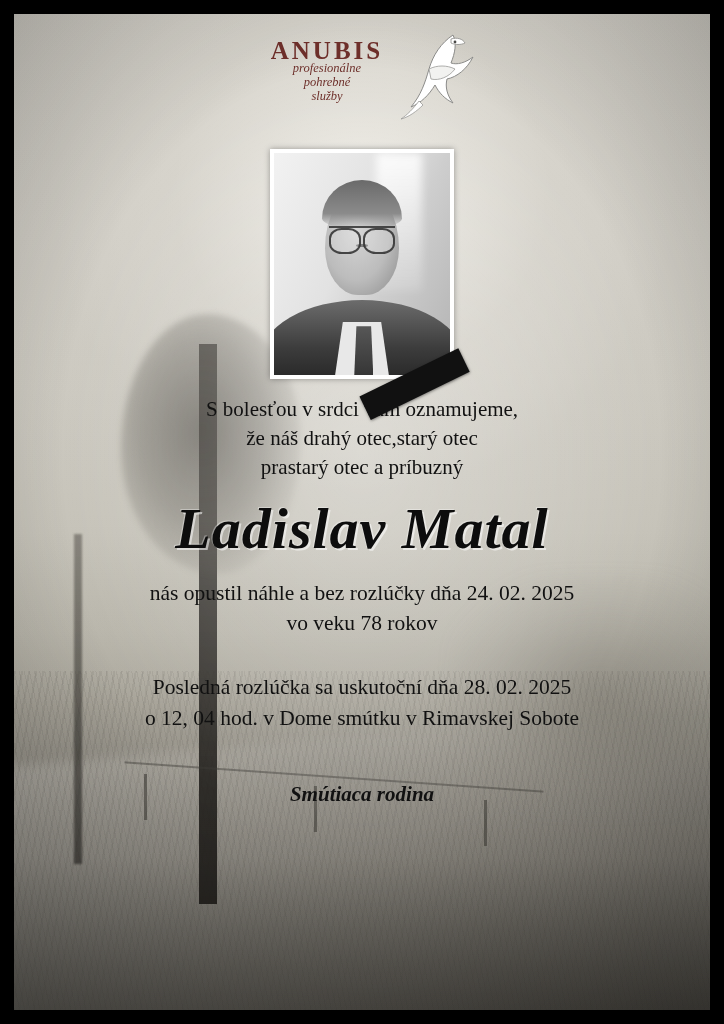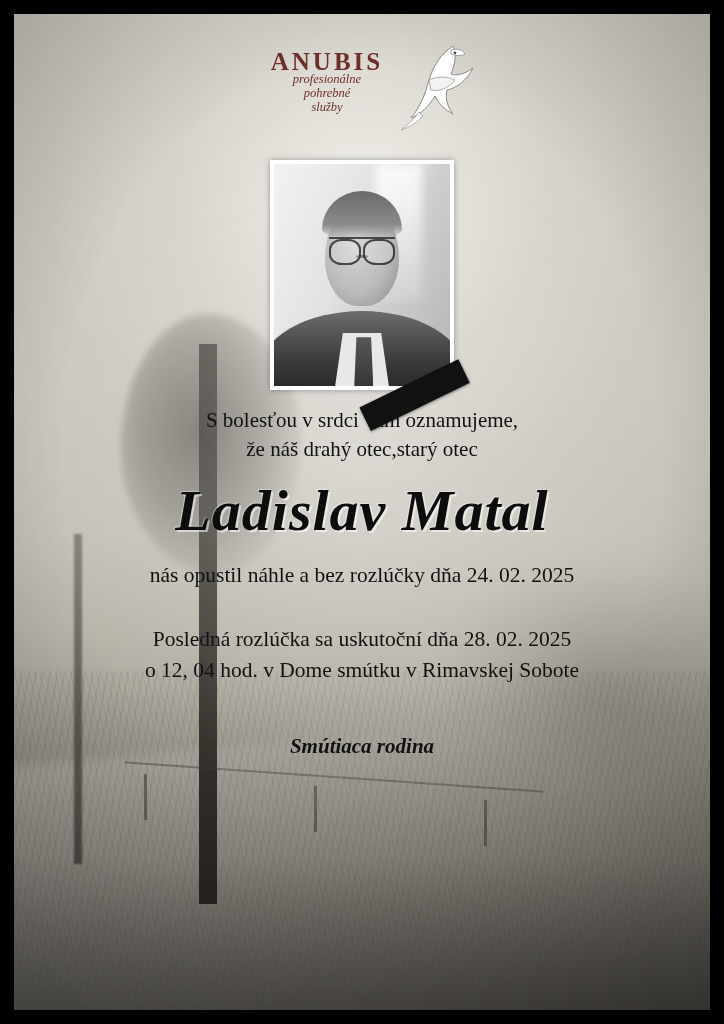--- a/index.html
+++ b/index.html
@@ -132,21 +132,21 @@
     width: 100%;
     height: 100%;
     text-align: center;
     color: #141414;
   }
 
   
   .logo {
     position: relative;
     height: 104px;
-    padding-top: 26px;
+    padding-top: 15px;
   }
   .logo-inner {
     position: relative;
     display: inline-block;
     width: 230px;
     height: 92px;
   }
   .logo-name {
     position: absolute;
     left: 0;
@@ -422,28 +422,30 @@
           </div>
         </div>
       </div>
       <div class="ribbon"></div>
     </div>
 
     
     <div class="announce">
       <div>S bolesťou v srdci vám oznamujeme,</div>
       <div>že náš drahý otec,starý otec</div>
+      <div>prastarý otec a príbuzný</div>
     </div>
 
     
     <div class="deceased-name">Ladislav Matal</div>
 
     
     <div class="passing">
       <div>nás opustil náhle a bez rozlúčky dňa 24. 02. 2025</div>
+      <div>vo veku 78 rokov</div>
     </div>
 
     
     <div class="farewell">
       <div>Posledná rozlúčka sa uskutoční dňa 28. 02. 2025</div>
       <div>o 12, 04 hod. v Dome smútku v Rimavskej Sobote</div>
     </div>
 
     
     <div class="family">Smútiaca rodina</div>

